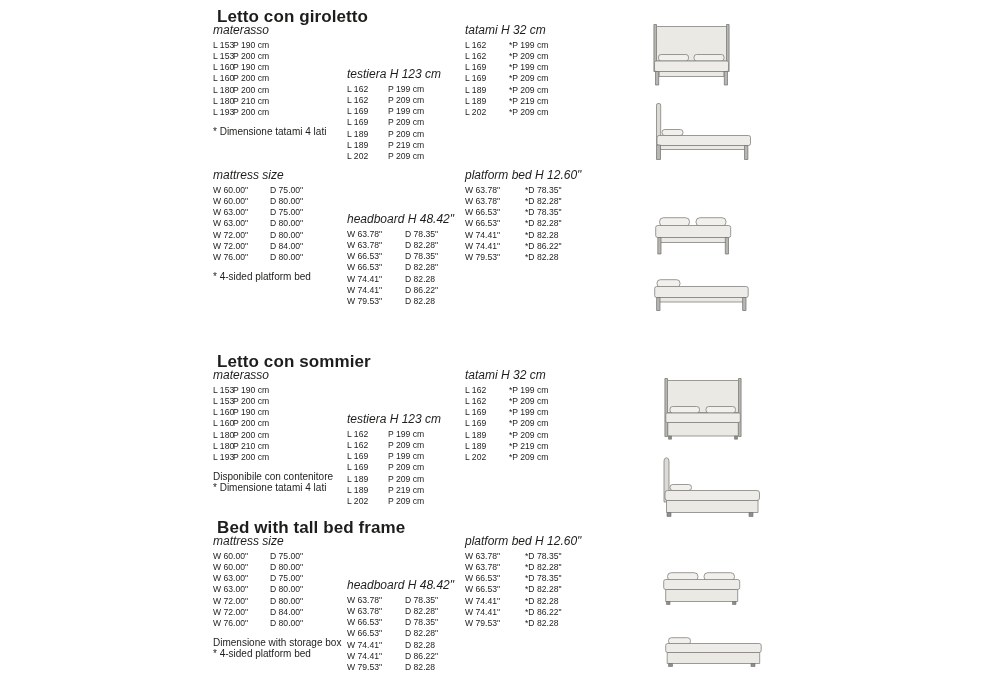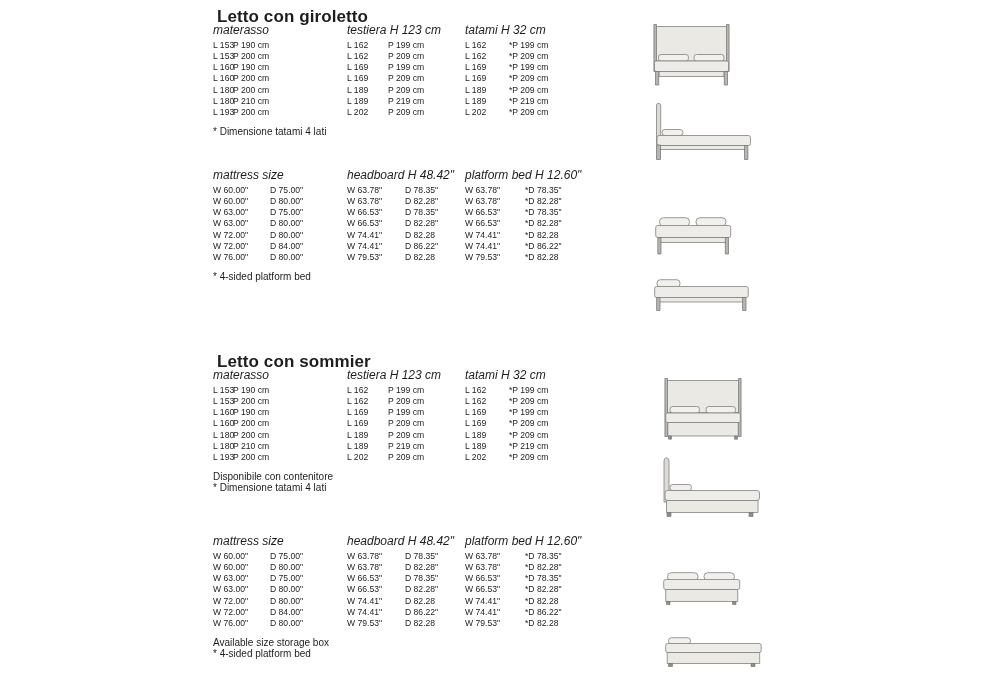--- a/index.html
+++ b/index.html
@@ -5,21 +5,21 @@
   html,body{margin:0;padding:0;background:#fff;}
   .page{
     position:relative;width:1000px;height:700px;background:var(--background,#fff);
     font-family:"Liberation Sans","DejaVu Sans",sans-serif;color:var(--text,#1d1d1b);
     overflow:hidden;
   }
   section.spec{position:absolute;left:213px;width:430px;height:150px;}
   .spec-title{margin:4px;font-size:17px;font-weight:bold;letter-spacing:.1px;line-height:12px;}
   .col{position:absolute;top:19px;}
   .col.c1{left:0;}
-  .col.c2{left:134px;}
+  .col.c2{left:134px;margin-top:44px;}
   .col.c3{left:252px;}
   .col-header{font-style:italic;font-size:12px;line-height:9px;height:14px;white-space:nowrap;}
   .rows{display:block;}
   .trow{display:flex;font-size:8.6px;line-height:11.15px;height:11.15px;white-space:nowrap;}
   .tcell{display:inline-block;}
   .cm  .c1 .tcell:first-child{width:20px;}
   .cm  .c2 .tcell:first-child{width:41px;}
   .cm  .c3 .tcell:first-child{width:44px;}
   .inch .c1 .tcell:first-child{width:57px;}
   .inch .c2 .tcell:first-child{width:58px;}
@@ -354,20 +354,21 @@
           </div>
         </div>
     </div>
     <div class="footnotes">
         <div class="fn">Disponibile con contenitore</div>
         <div class="fn">* Dimensione tatami 4 lati</div>
       </div>
   </section>
 
   <section class="spec inch" style="top:518px">
+    <h2 class="spec-title">Bed with tall bed frame</h2>
     <div class="col c1">
       <div class="col-header">mattress size</div>
       <div class="rows">
           <div class="trow">
             <span class="tcell">W 60.00"</span>
             <span class="tcell">D 75.00"</span>
           </div>
           <div class="trow">
             <span class="tcell">W 60.00"</span>
             <span class="tcell">D 80.00"</span>
@@ -454,21 +455,21 @@
             <span class="tcell">W 74.41"</span>
             <span class="tcell">*D 86.22"</span>
           </div>
           <div class="trow">
             <span class="tcell">W 79.53"</span>
             <span class="tcell">*D 82.28</span>
           </div>
         </div>
     </div>
     <div class="footnotes">
-        <div class="fn">Available size storage box</div>
+        <div class="fn">Dimensione with storage box</div>
         <div class="fn">* 4-sided platform bed</div>
       </div>
   </section>
 
   <div class="illo" style="left:653px;top:24px;width:77px;height:62px">
     <svg viewBox="0 0 77 62">
       <g>
           <rect class="post" x="0.9" y="0.5" width="2.6" height="47"></rect>
           <rect class="post" x="73.5" y="0.5" width="2.6" height="47"></rect>
         </g>

